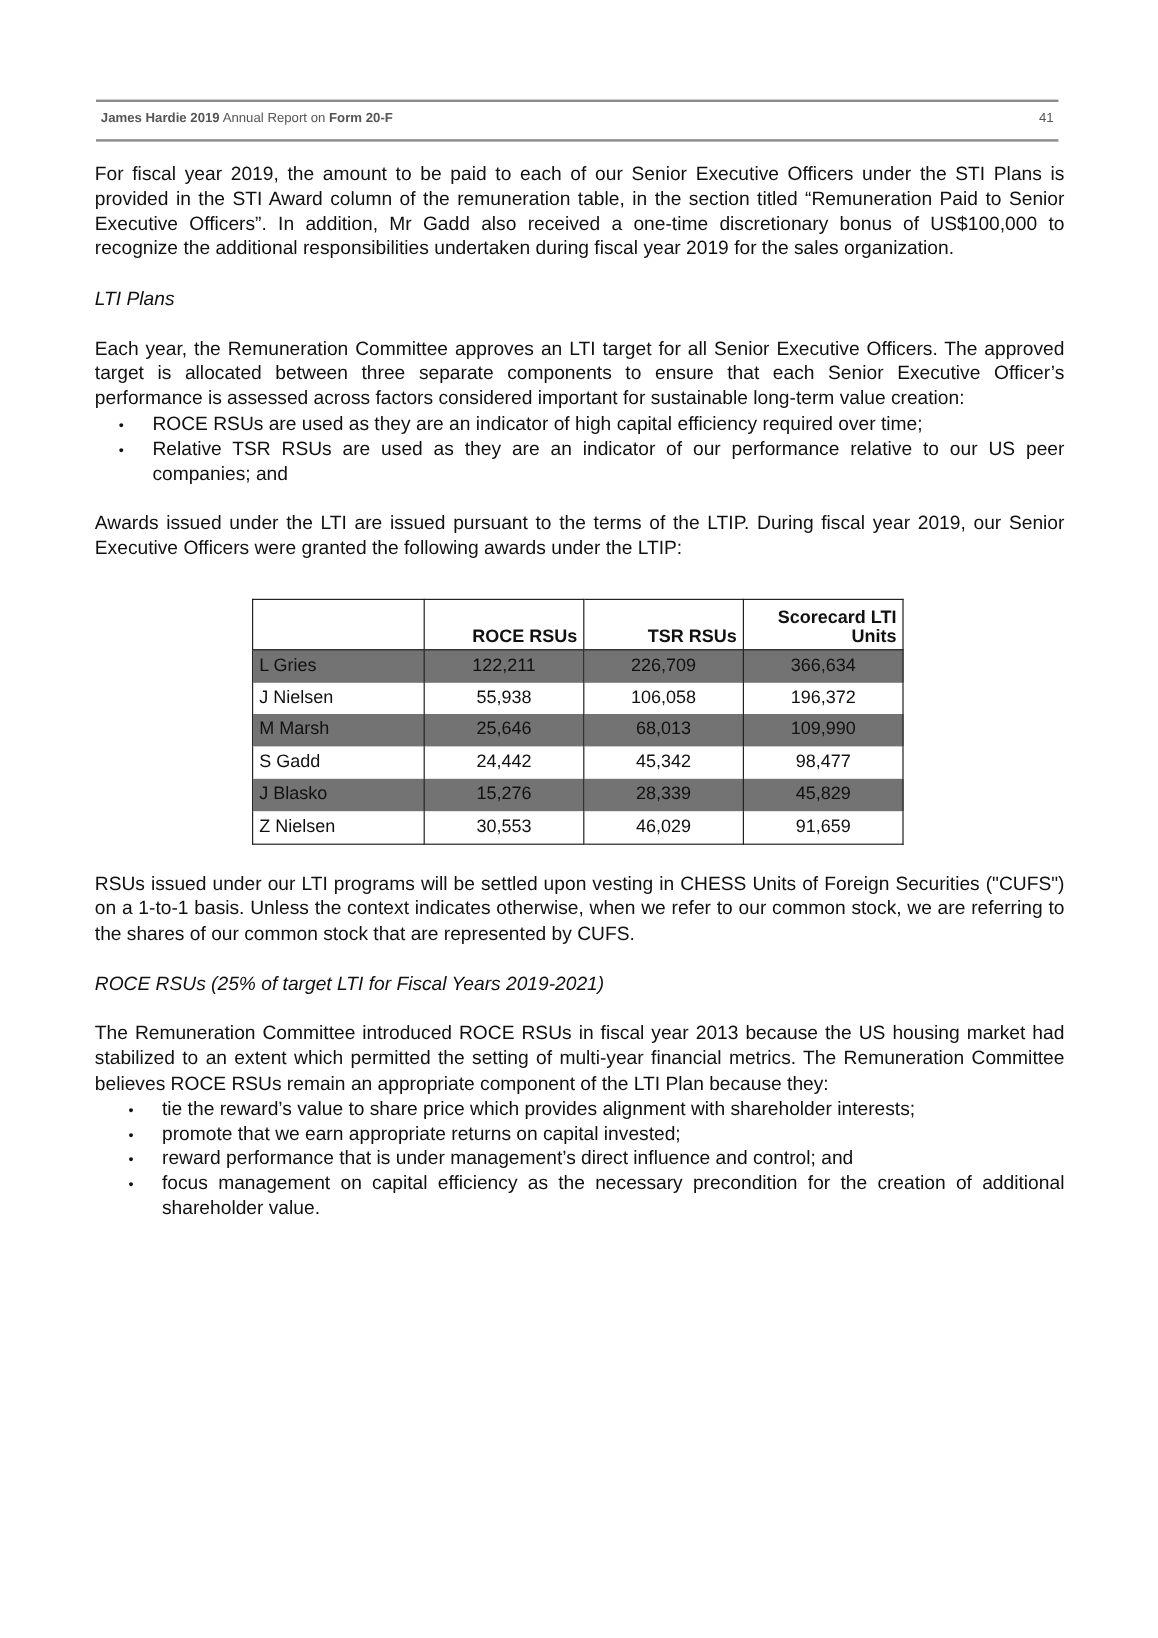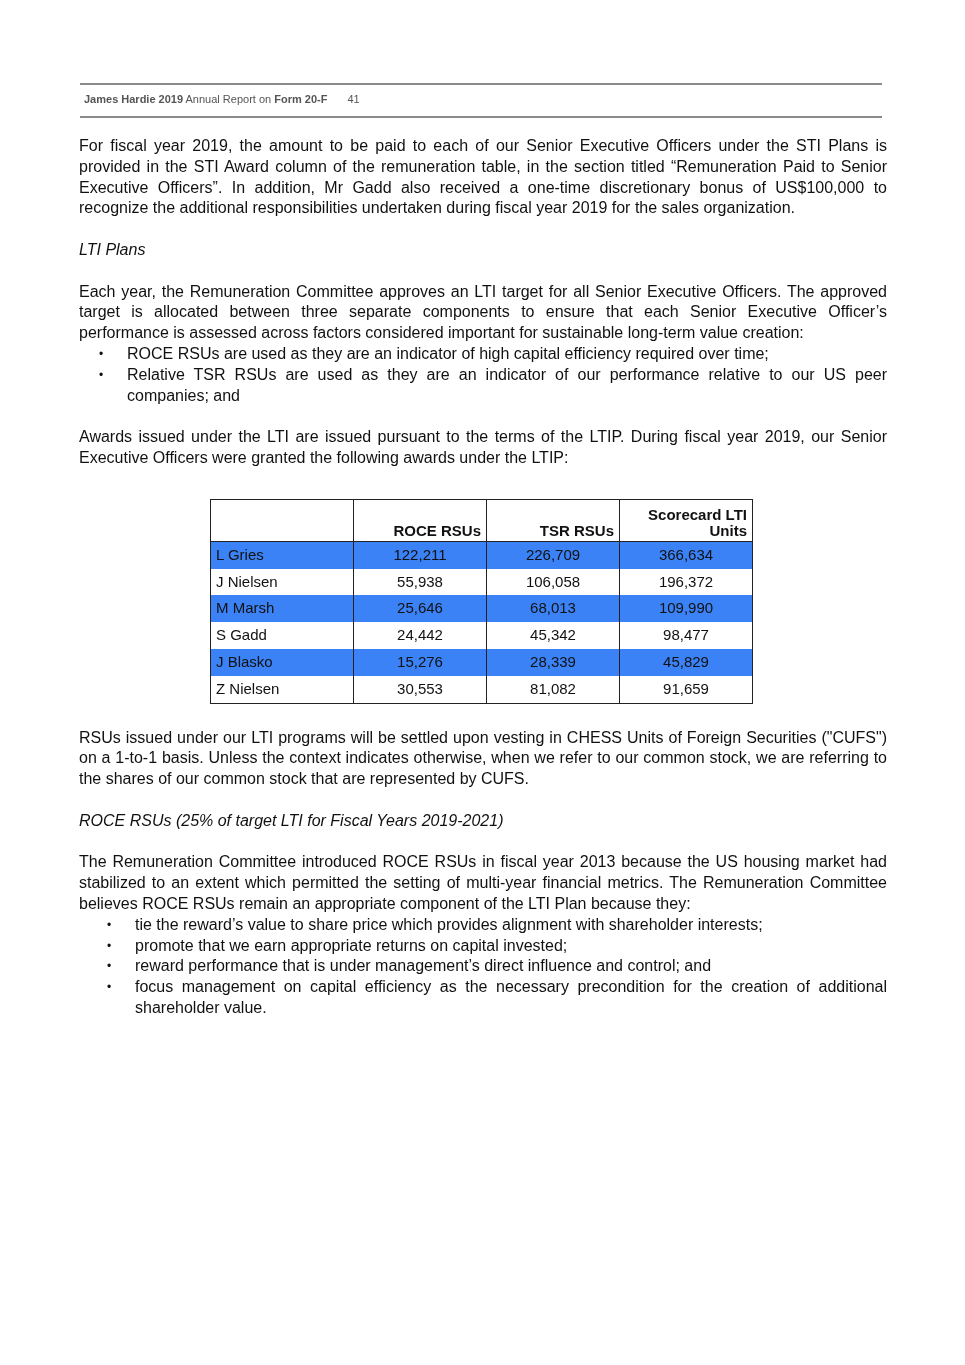--- a/index.html
+++ b/index.html
@@ -1,37 +1,37 @@
 <!DOCTYPE html>
 <html><head>
 <meta charset="utf-8">
 <style>
   html, body { margin: 0; padding: 0; background: #ffffff; }
   body { width: 965px; height: 1365px; position: relative; font-family: "Liberation Sans", sans-serif; color: #111; }
   .header-rule { position: absolute; left: 80px; width: 802px; height: 2px; background: #8a8a8a; }
-  .header { position: absolute; left: 84px; top: 93px; width: 794px; font-size: 11px; color: #555; display: flex; justify-content: flex-start; gap: 20px; }
+  .header { position: absolute; left: 84px; top: 93px; width: 794px; font-size: 11px; color: #555; display: flex; justify-content: space-between; gap: 20px; }
   .header b { font-weight: bold; color: #555; }
   .content { position: absolute; left: 79px; top: 136px; width: 808px; font-size: 16px; line-height: 20.8px; }
   p { margin: 0 0 20.8px 0; text-align: justify; }
   p.tight { margin-bottom: 0; }
   .ital { font-style: italic; }
   ul { margin: 0 0 20.8px 0; padding: 0; list-style: none; }
   ul li { position: relative; padding-left: 48px; text-align: justify; }
   ul li::before { content: "•"; position: absolute; left: 20px; font-size: 12px; }
   ul.b2 li { padding-left: 56px; }
   ul.b2 li::before { left: 28px; }
   table { border-collapse: collapse; margin: 30px 0 0 131px; font-size: 15px; }
   td, th { border: 1.5px solid #222; padding: 3px 5px; height: 20px; }
   th { font-weight: bold; text-align: right; vertical-align: bottom; height: 36px; padding-bottom: 2px; line-height: 16px; }
   td.name { text-align: left; width: 132px; }
   td.num { text-align: center; }
   td, th { border-top: none; border-bottom: none; }
   thead th { border-top: 1.5px solid #222; border-bottom: 1.5px solid #222; }
   tbody tr:last-child td { border-bottom: 1.5px solid #222; }
-  tr.shade td { background: #3b82f6; }
+  tr.shade td { background: #737373; }
   .c1 { width: 122px; } .c2 { width: 122px; } .c3 { width: 122px; }
 </style>
 </head>
 <body>
 
 <div class="header-rule" style="top:83px;"></div>
 <div class="header">
   <span><b>James Hardie 2019</b><span> Annual Report on </span><b>Form 20-F</b></span>
   <span>41</span>
 </div>
@@ -83,21 +83,21 @@
       </tr>
       <tr class="shade">
         <td class="name">J Blasko</td>
         <td class="num">15,276</td>
         <td class="num">28,339</td>
         <td class="num">45,829</td>
       </tr>
       <tr>
         <td class="name">Z Nielsen</td>
         <td class="num">30,553</td>
-        <td class="num">81,082</td>
+        <td class="num">46,029</td>
         <td class="num">91,659</td>
       </tr>
     </tbody>
   </table>
 
   <p style="margin-top:24px;">RSUs issued under our LTI programs will be settled upon vesting in CHESS Units of Foreign Securities ("CUFS") on a 1-to-1 basis.  Unless the context indicates otherwise, when we refer to our common stock, we are referring to the shares of our common stock that are represented by CUFS.</p>
   <p class="ital">ROCE RSUs (25% of target LTI for Fiscal Years 2019-2021)</p>
   <p class="tight">The Remuneration Committee introduced ROCE RSUs in fiscal year 2013 because the US housing market had stabilized to an extent which permitted the setting of multi-year financial metrics.  The Remuneration Committee believes ROCE RSUs remain an appropriate component of the LTI Plan because they:</p>
   <ul class="b2">
     <li>tie the reward’s value to share price which provides alignment with shareholder interests;</li>

